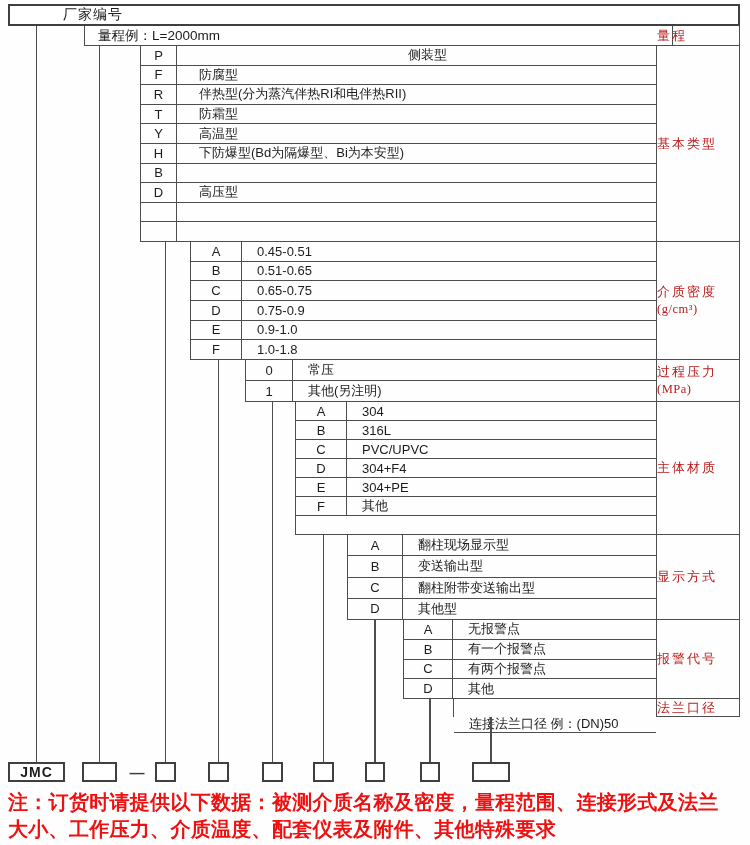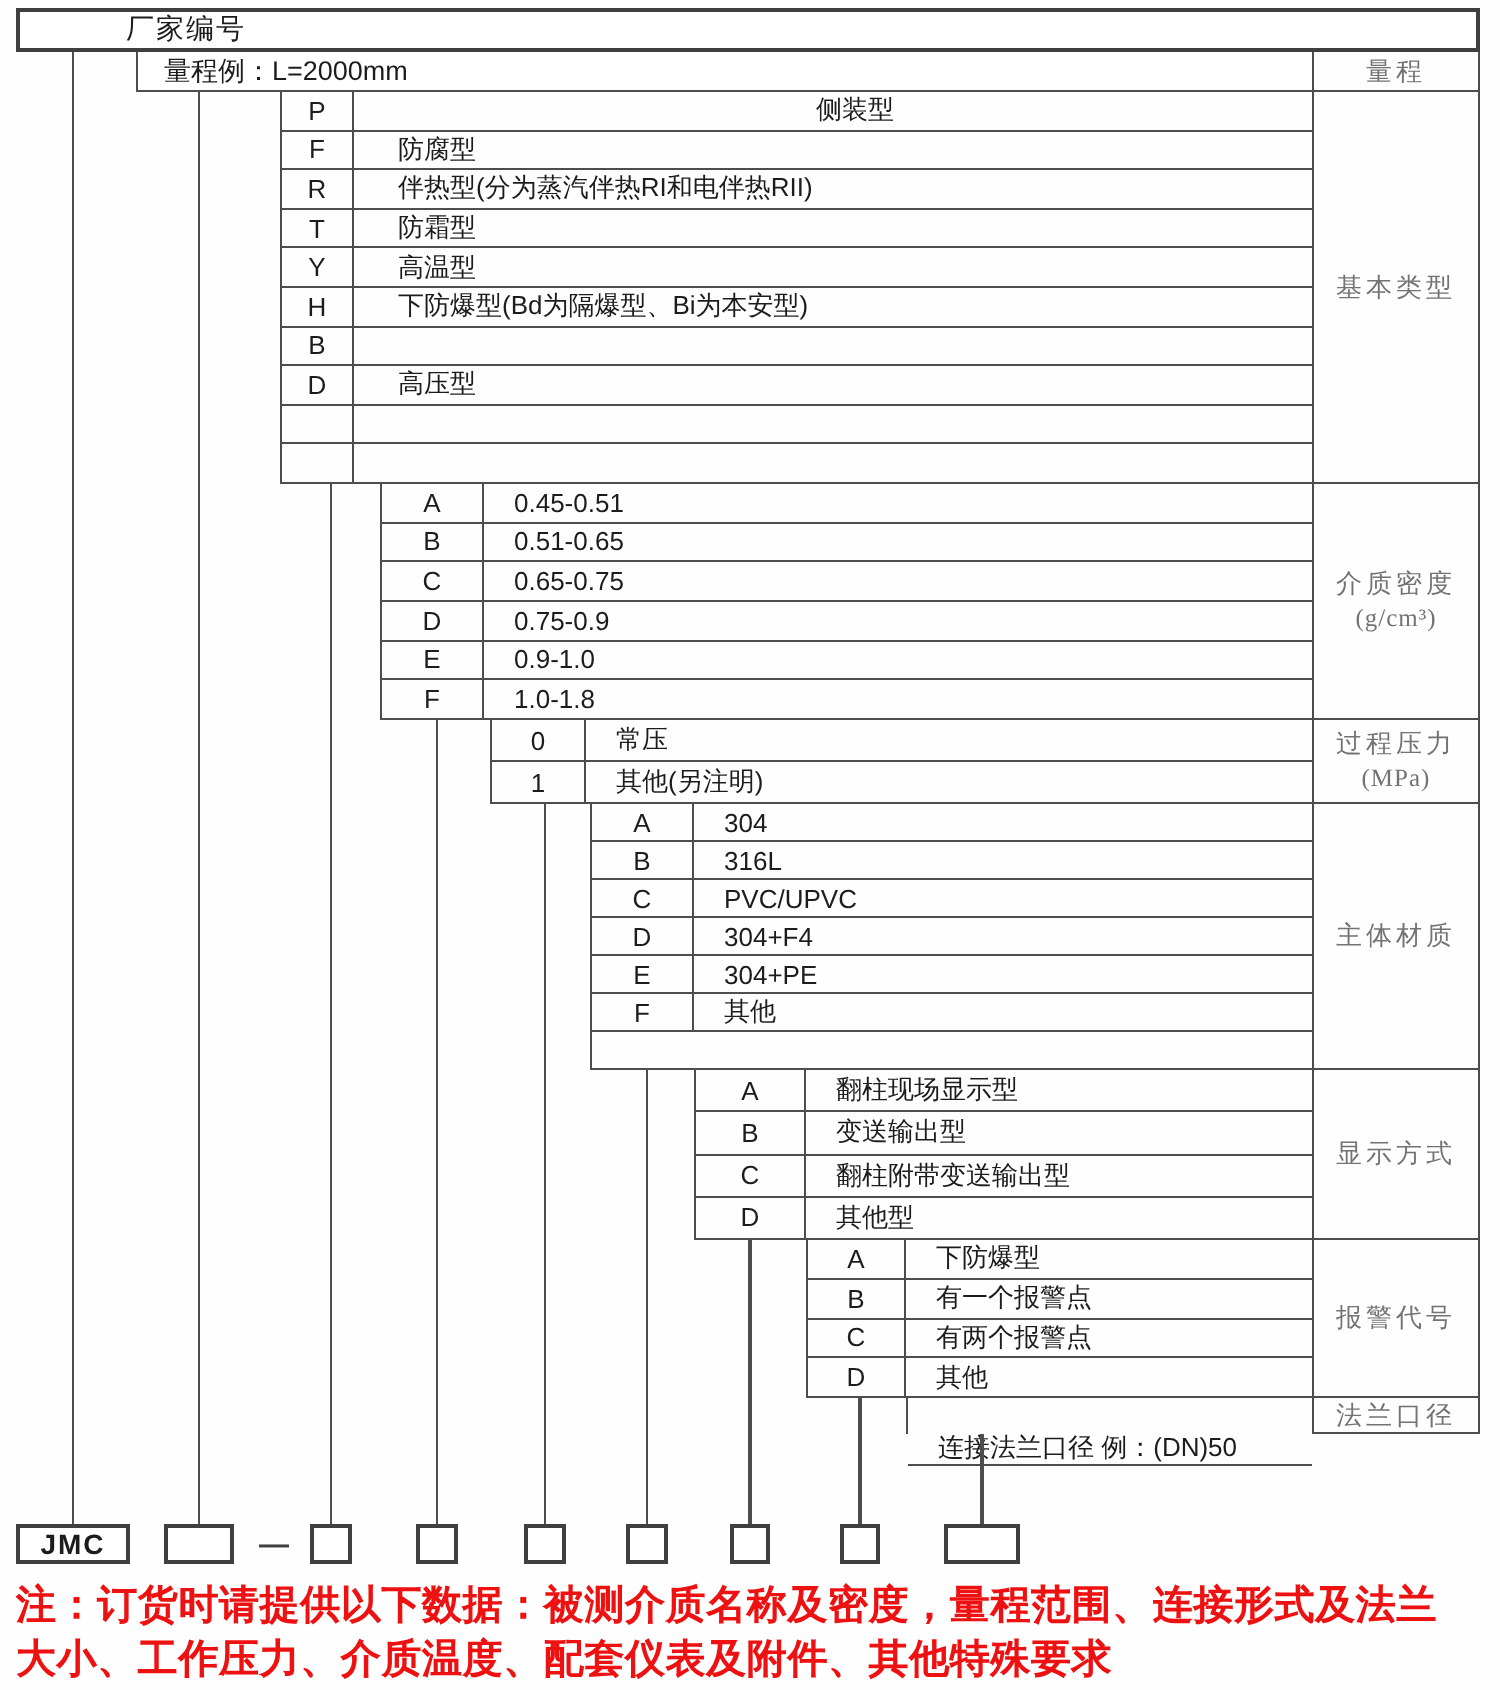--- a/index.html
+++ b/index.html
@@ -18,35 +18,35 @@
   .abs{position:absolute;box-sizing:border-box;}
   
   #manufacturer-box{
     left:8px;top:4px;width:732px;height:22px;
     border:2px solid var(--heavy);background:#fff;
     display:flex;align-items:center;padding-left:53px;
     font-size:14px;letter-spacing:1px;
   }
   
   #range-box{
-    left:68px;top:26px;width:589px;height:20px;
+    left:84px;top:26px;width:589px;height:20px;
     border-left:1px solid var(--line);border-right:1px solid var(--line);
     border-bottom:1px solid var(--line);background:#fff;
     display:flex;align-items:center;padding-left:13px;font-size:13.5px;
   }
   
   #right-col{
     left:657px;top:26px;width:83px;height:691px;
     border-right:1px solid var(--line);
   }
   .cat-cell{
     box-sizing:border-box;border-bottom:1px solid var(--line);
-    display:flex;flex-direction:column;align-items:center;justify-content:center;
+    display:flex;flex-direction:column;justify-content:center;
     font-family:"Liberation Serif","DejaVu Serif",serif;
-    font-size:13px;color:#737373;line-height:1.35;
+    font-size:13px;color:#b91c1c;line-height:1.35;
   }
   .cat-line-cjk{letter-spacing:2px;}
   .cat-line-latin{letter-spacing:0.5px;font-size:12.5px;}
   
   .sec-table{
     position:absolute;box-sizing:border-box;
     border-left:1px solid var(--line);border-right:1px solid var(--line);
     background:transparent;
   }
   .sec-row{
@@ -242,21 +242,21 @@
           <div class="desc-cell">翻柱附带变送输出型</div>
         </div>
         <div class="sec-row" style="height: 21.25px;">
           <div class="code-cell" style="width: 55px;">D</div>
           <div class="desc-cell">其他型</div>
         </div>
       </div>
       <div class="sec-table" style="left: 403px; top: 620px; width: 254px; height: 79px;">
         <div class="sec-row" style="height: 19.75px;">
           <div class="code-cell" style="width: 49px;">A</div>
-          <div class="desc-cell">下防爆型</div>
+          <div class="desc-cell">无报警点</div>
         </div>
         <div class="sec-row" style="height: 19.75px;">
           <div class="code-cell" style="width: 49px;">B</div>
           <div class="desc-cell">有一个报警点</div>
         </div>
         <div class="sec-row" style="height: 19.75px;">
           <div class="code-cell" style="width: 49px;">C</div>
           <div class="desc-cell">有两个报警点</div>
         </div>
         <div class="sec-row" style="height: 19.75px;">

